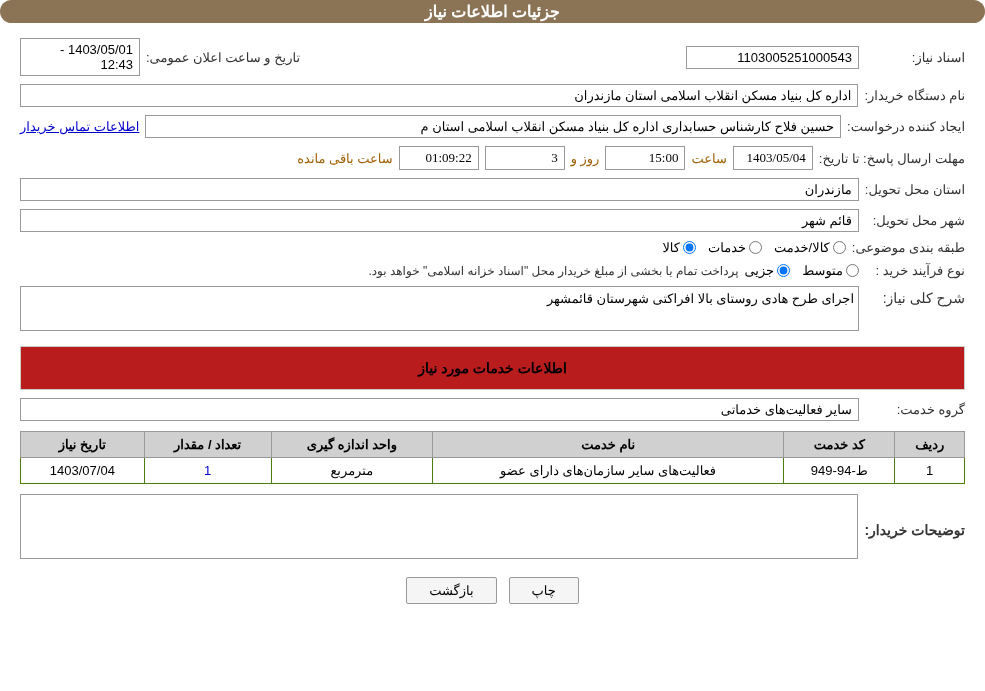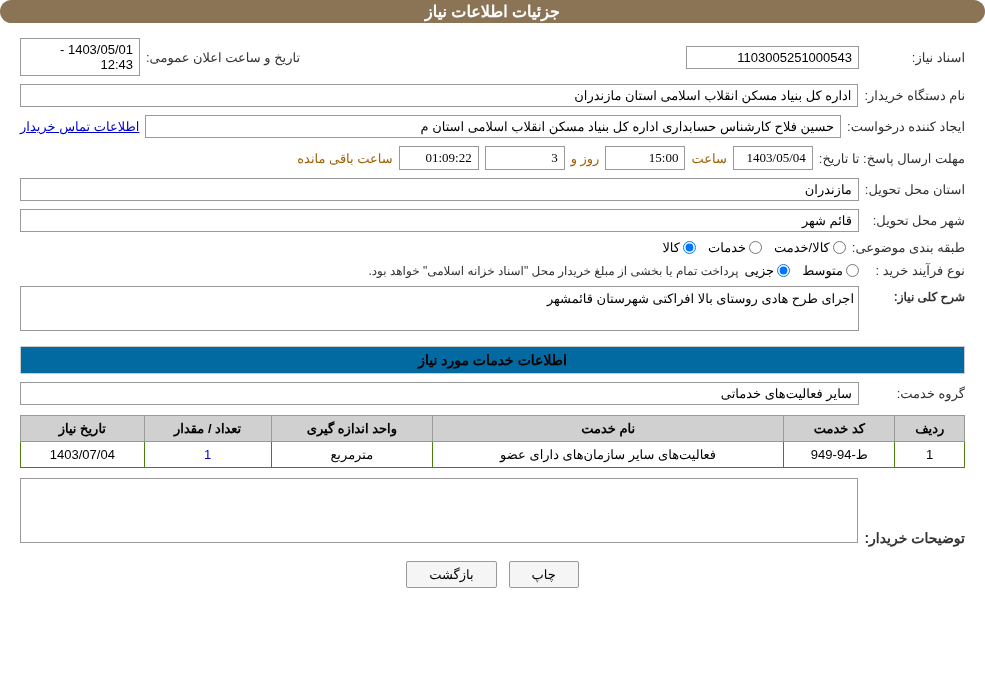--- a/index.html
+++ b/index.html
@@ -21,24 +21,24 @@
       text-align: center;
       padding: 2px;
       font-size: 16px;
       font-weight: bold;
       border-radius: 14px;
     }
     .content {
       padding: 15px 20px;
     }
     .section-title {
-      background: #0369a1;
+      background: #b91c1c;
       border: 1px solid #ccc;
       text-align: center;
-      padding: 5px;
+      padding: 13px;
       font-weight: bold;
       font-size: 14px;
       margin: 12px 0 8px 0;
     }
     .info-row {
       display: flex;
       align-items: center;
       margin-bottom: 8px;
       gap: 6px;
     }
@@ -221,21 +221,21 @@
         </div>
         <div class="radio-item">
           <input type="radio" name="farayand" checked="" style="">
           <span>جزیی</span>
         </div>
       </div>
       <span class="note-text">پرداخت تمام یا بخشی از مبلغ خریدار محل "اسناد خزانه اسلامی" خواهد بود.</span>
     </div>
 
     <div class="info-row" style="align-items: flex-start; margin-top: 8px;">
-      <span class="label" style="font-weight:bold; font-size:12px; padding-top:4px;">شرح کلی نیاز:</span>
+      <span class="label" style="font-weight:normal; font-size:14px; padding-top:4px;">شرح کلی نیاز:</span>
       <div style="flex:1;">
         <textarea class="textarea-box" style="min-height: 45px;" readonly="">اجرای طرح هادی روستای بالا افراکتی شهرستان قائمشهر</textarea>
         
       </div>
     </div>
 
     <div class="section-title">اطلاعات خدمات مورد نیاز</div>
 
     <div class="group-field-row">
       <span class="label">گروه خدمت:</span>
@@ -260,21 +260,21 @@
       <td>ط-94-949</td>
       <td>فعالیت‌های سایر سازمان‌های دارای عضو</td>
       <td>مترمربع</td>
       <td class="text-blue">1</td>
       <td>1403/07/04</td>
     </tr>
           </tbody>
       </table>
     </div>
 
-    <div class="info-row" style="align-items: flex-end; margin-top: 8px;">
+    <div class="info-row" style="align-items: center; margin-top: 8px;">
       <span class="label" style="font-weight:bold; font-size:14px; padding-top:4px;">توضیحات خریدار:</span>
       <div style="flex:1;">
         <textarea class="textarea-box" style="min-height: 65px;" readonly=""></textarea>
       </div>
     </div>
 
     <div class="button-row">
       <button class="btn">چاپ</button>
       <button class="btn">بازگشت</button>
     </div>

